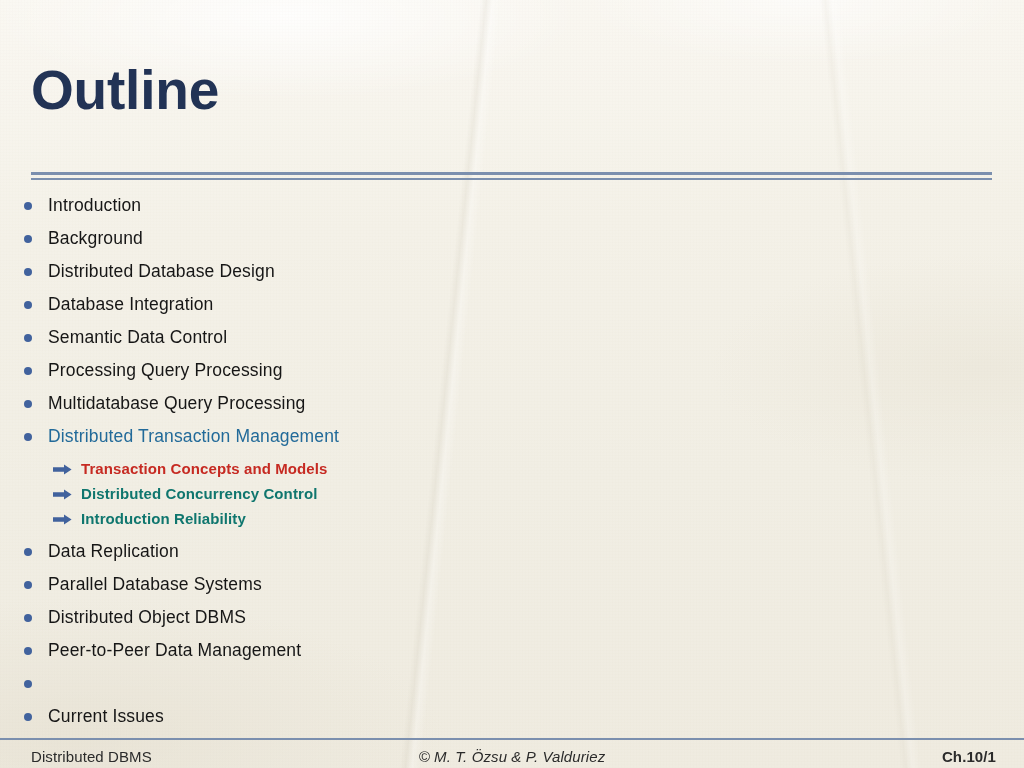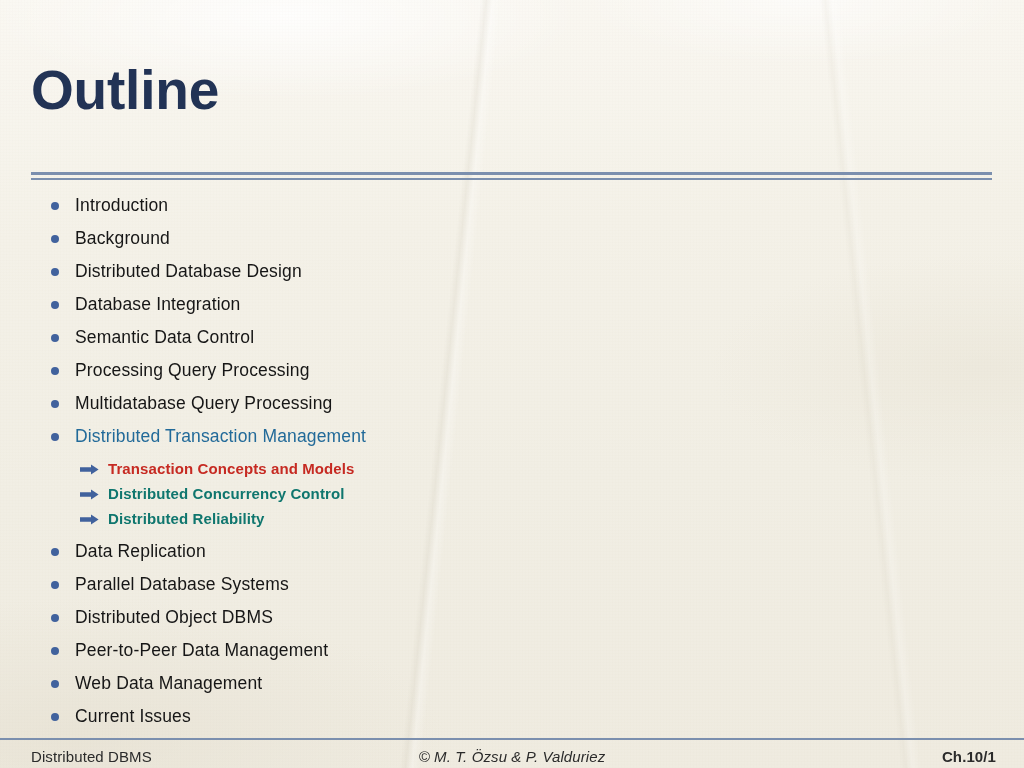--- a/index.html
+++ b/index.html
@@ -93,21 +93,21 @@
     width: 100%;
     height: 3px;
     background-color: #7b8fae;
   }
   #title-rule .rule-line.top { top: 0px; }
   #title-rule .rule-line.bottom { top: 6px; height: 2px; }
 
   
   #outline-list {
     position: absolute;
-    left: 47px;
+    left: 20px;
     top: 189px;
     width: 900px;
   }
   .outline-item {
     position: relative;
     height: 33px;
     padding-left: 28px;
     display: flex;
     align-items: center;
   }
@@ -259,42 +259,41 @@
               </svg>
             </span>
             <span class="sub-label">Distributed Concurrency Control</span>
           </div>
           <div class="sub-item">
             <span class="arrow-icon">
               <svg viewBox="0 0 19 11" width="19" height="11" aria-hidden="true">
                 <path d="M0 3.2 H11 V0.4 L18.6 5.5 L11 10.6 V7.8 H0 Z" fill="currentColor"></path>
               </svg>
             </span>
-            <span class="sub-label">Distributed Reliability</span>
+            <span class="sub-label">Introduction Reliability</span>
           </div>
         </div>
         <div class="outline-item">
           <span class="bullet-icon"></span>
           <span class="outline-label">Data Replication</span>
         </div>
         <div class="outline-item">
           <span class="bullet-icon"></span>
           <span class="outline-label">Parallel Database Systems</span>
         </div>
         <div class="outline-item">
           <span class="bullet-icon"></span>
           <span class="outline-label">Distributed Object DBMS</span>
         </div>
         <div class="outline-item">
           <span class="bullet-icon"></span>
           <span class="outline-label">Peer-to-Peer Data Management</span>
         </div>
         <div class="outline-item">
           <span class="bullet-icon"></span>
-          <span class="outline-label">Web Data Management</span>
         </div>
         <div class="outline-item">
           <span class="bullet-icon"></span>
           <span class="outline-label">Current Issues</span>
         </div>
       </div>
 
     <div id="footer-rule"></div>
 
     <div id="footer">

